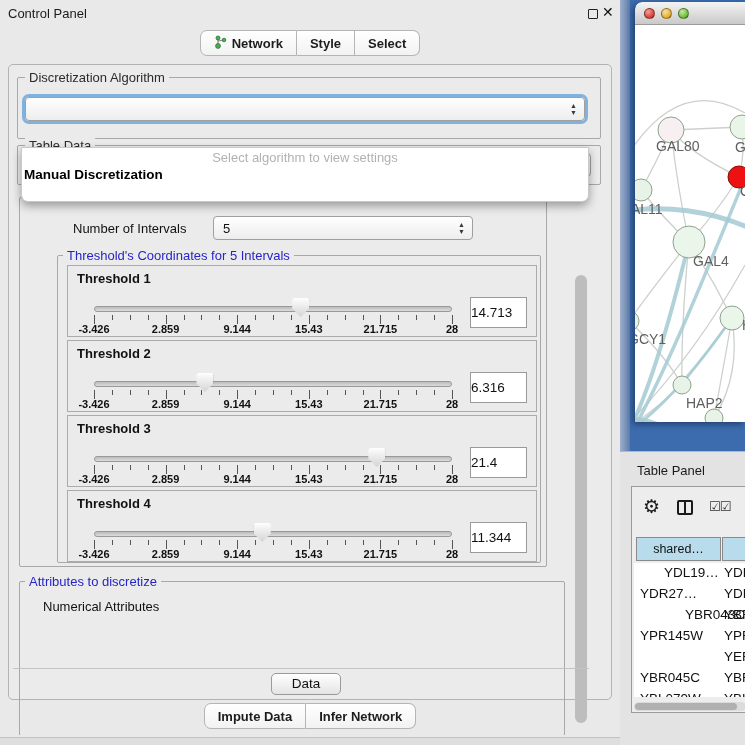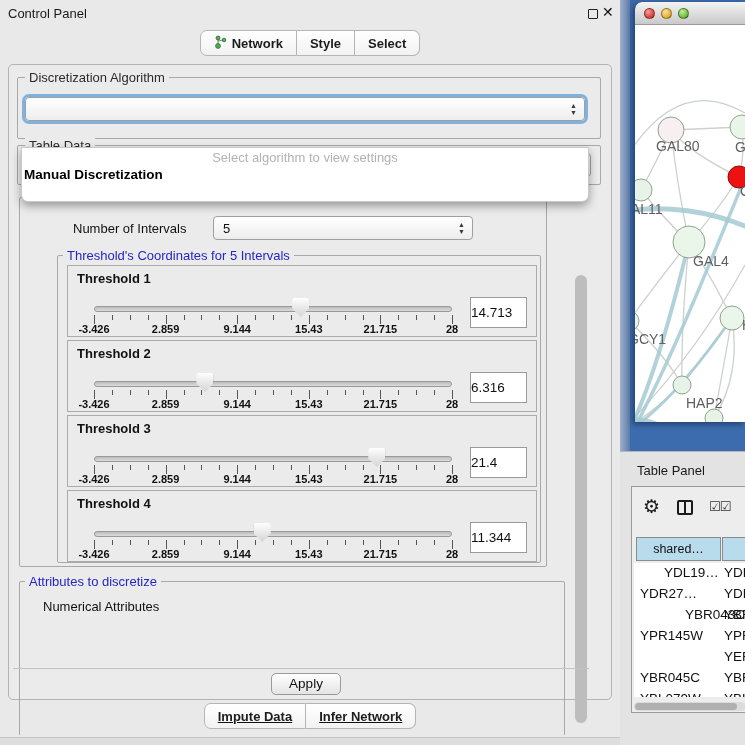--- a/index.html
+++ b/index.html
@@ -9,21 +9,21 @@
 
   
   #control-panel { position:absolute; left:0; top:0; width:620px; height:745px; background:#e9e9e9; }
   #cp-titlebar { position:absolute; left:0; top:0; width:620px; height:26px; }
   #cp-title { position:absolute; left:8px; top:6px; font-size:13px; color:#1a1a1a; }
   #float-btn { position:absolute; left:588px; top:9px; width:10px; height:10px; border:1.6px solid #222; border-radius:1px; }
   #close-btn { position:absolute; left:602px; top:4px; font-size:14px; font-weight:bold; color:#111; }
 
   .tabrow { position:absolute; display:flex; justify-content:center; width:620px; }
   #top-tabs { top:30px; }
-  #bottom-tabs { top:703px;text-decoration:underline; }
+  #bottom-tabs { top:703px; }
   .tab { height:26px; padding:0 13px; display:flex; align-items:center; gap:5px;
          background:linear-gradient(#ffffff,#f2f2f2); border:1px solid #b5b5b5; border-left:none;
          font-size:13px; font-weight:600; color:#1c1c1c; white-space:nowrap; }
   .tab:first-child { border-left:1px solid #b5b5b5; border-radius:7px 0 0 7px; }
   .tab:last-child { border-radius:0 7px 7px 0; }
   .tab.active { background:#7b7b7b; color:#e6e6e6; border-color:#6e6e6e; }
 
   #main-panel { position:absolute; left:8px; top:64px; width:604px; height:636px;
                 border:1px solid #b3b3b3; border-radius:5px; background:#ebebeb; }
 
@@ -332,21 +332,21 @@
         <span style="position:absolute; left:30px; top:410px; font-weight:normal;">Numerical Attributes</span>
 
       </div>
 
       <div id="outer-scrollbar">
         <div id="outer-thumb"></div>
       </div>
 
       <div style="position:absolute; left:4px; top:603px; width:576px; height:1px; background:#c3c3c3;"></div>
 
-      <div id="apply-btn">Apply</div>
+      <div id="apply-btn">Data</div>
     </div>
 
     <div id="bottom-tabs" class="tabrow">
         <div class="tab">
           <span>Impute Data</span>
         </div>
         <div class="tab">
           <span>Infer Network</span>
         </div>
       </div>

